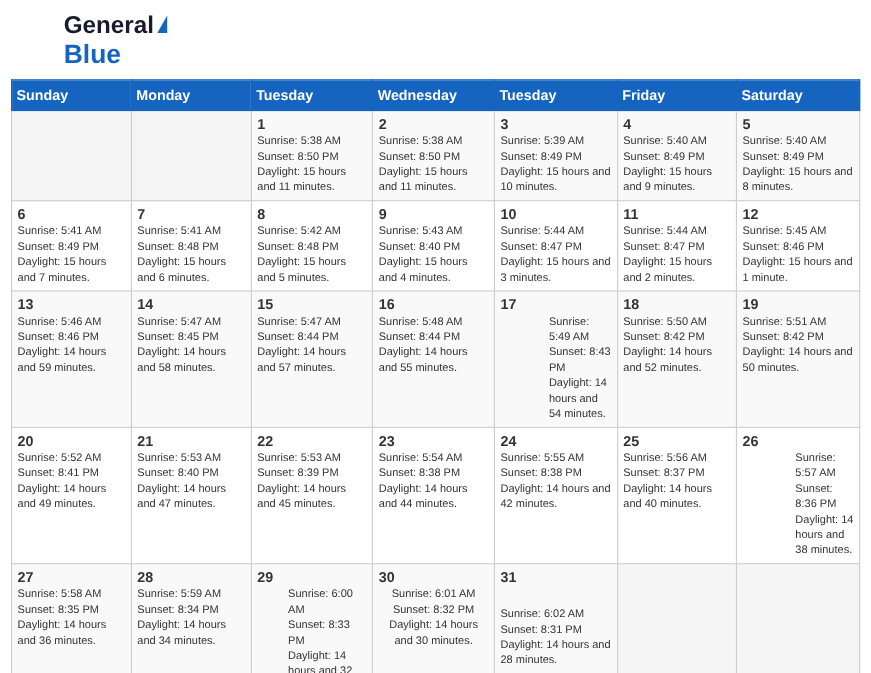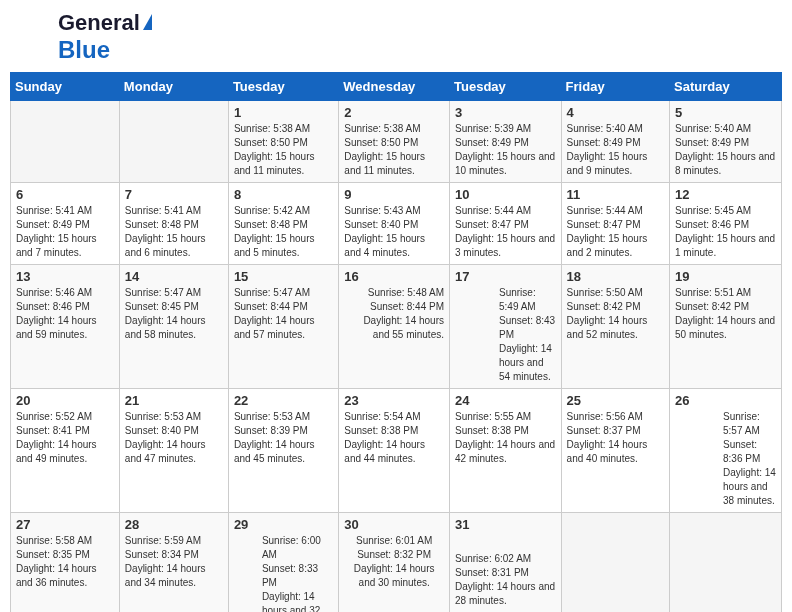--- a/index.html
+++ b/index.html
@@ -213,21 +213,21 @@
 Daylight: 14 hours and 58 minutes.</div>
         </td>
         <td>
           <span class="day-number">15</span>
           <div class="day-info" style="white-space: pre-line;">Sunrise: 5:47 AM
 Sunset: 8:44 PM
 Daylight: 14 hours and 57 minutes.</div>
         </td>
         <td>
           <span class="day-number">16</span>
-          <div class="day-info" style="white-space: pre-line; text-align: right;">Sunrise: 5:48 AM
+          <div class="day-info" style="white-space: pre-line;">Sunrise: 5:48 AM
 Sunset: 8:44 PM
 Daylight: 14 hours and 55 minutes.</div>
         </td>
         <td>
           <span class="day-number">17</span>
           <div class="day-info" style="white-space: pre-line; margin-left: 44px;">Sunrise: 5:49 AM
 Sunset: 8:43 PM
 Daylight: 14 hours and 54 minutes.</div>
         </td>
         <td>

